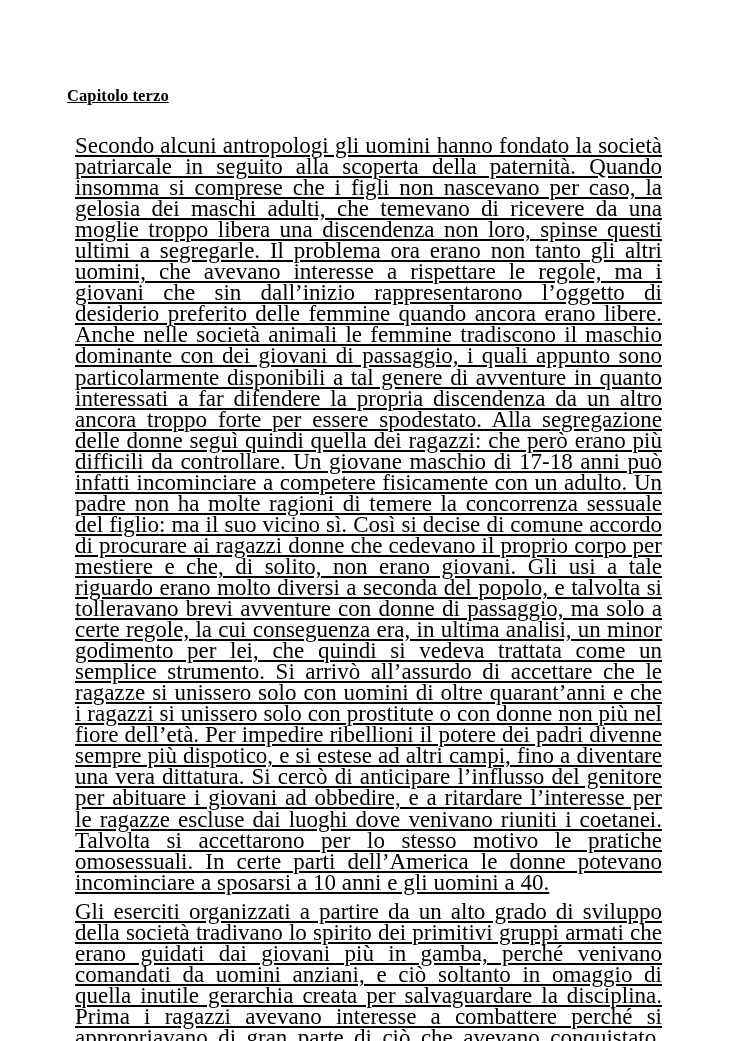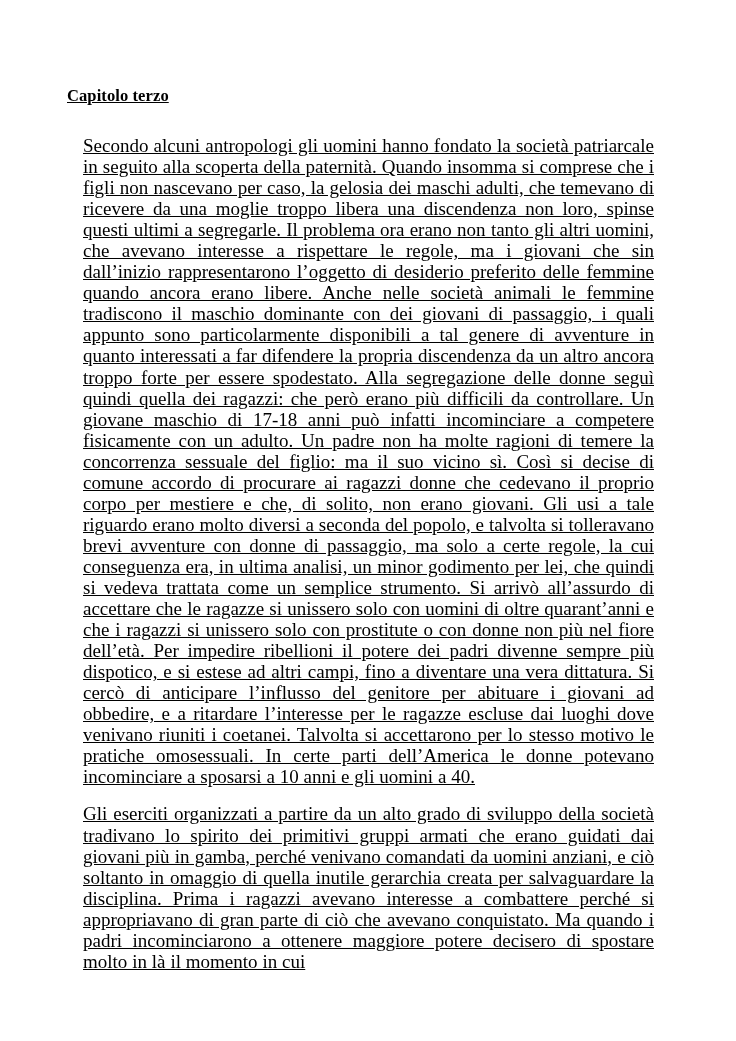--- a/index.html
+++ b/index.html
@@ -33,25 +33,25 @@
     font-weight: bold;
     line-height: 21px;
     margin: 0 0 0 0;
     letter-spacing: 0.1px;
     text-align: left;
   }
   .body-block {
     margin-top: 29px;
   }
   .body-paragraph {
-    font-size: 19px;
+    font-size: 23px;
     line-height: 21.05px;
     text-align: justify;
     text-justify: inter-word;
-    margin: 16px;
+    margin: 8px;
     padding: 0;
     text-indent: 0;
     hyphens: none;
     -webkit-hyphens: none;
     word-spacing: 0.1px;
   }
   
   .body-paragraph + .body-paragraph {
     margin-top: 0;
   }

